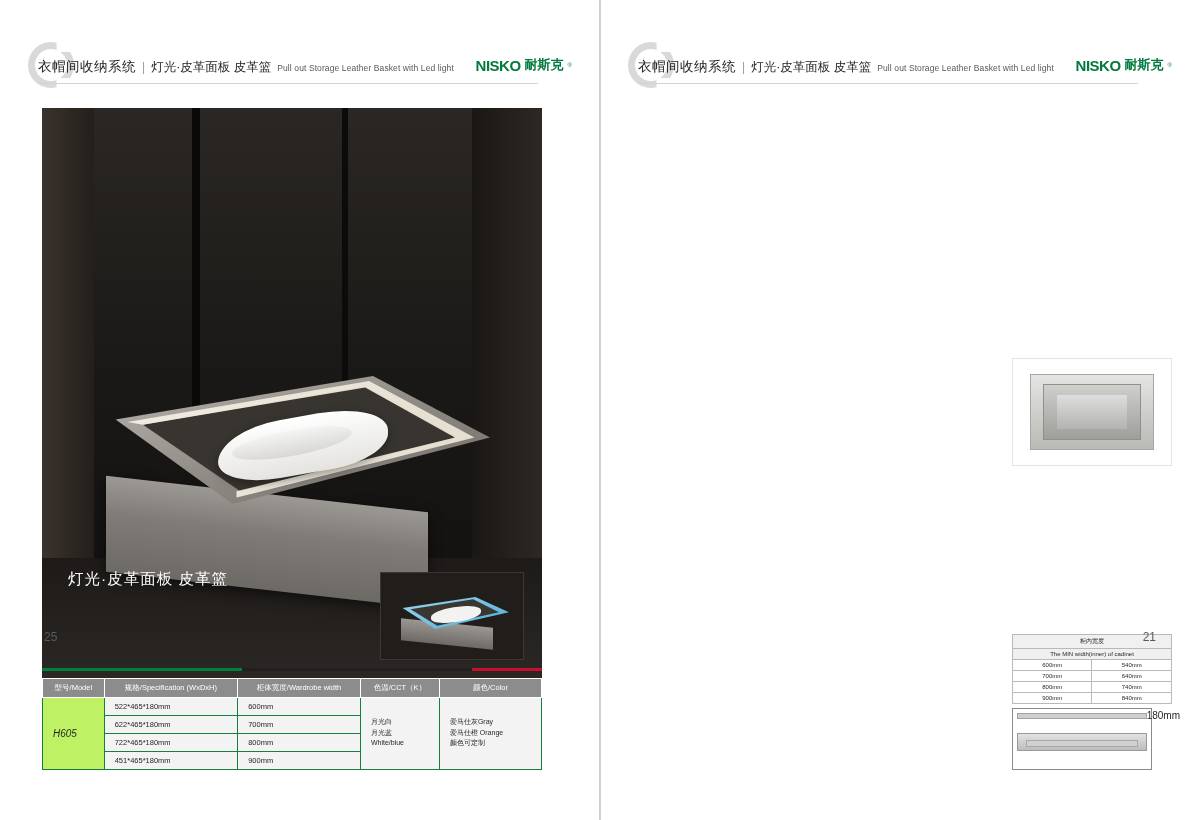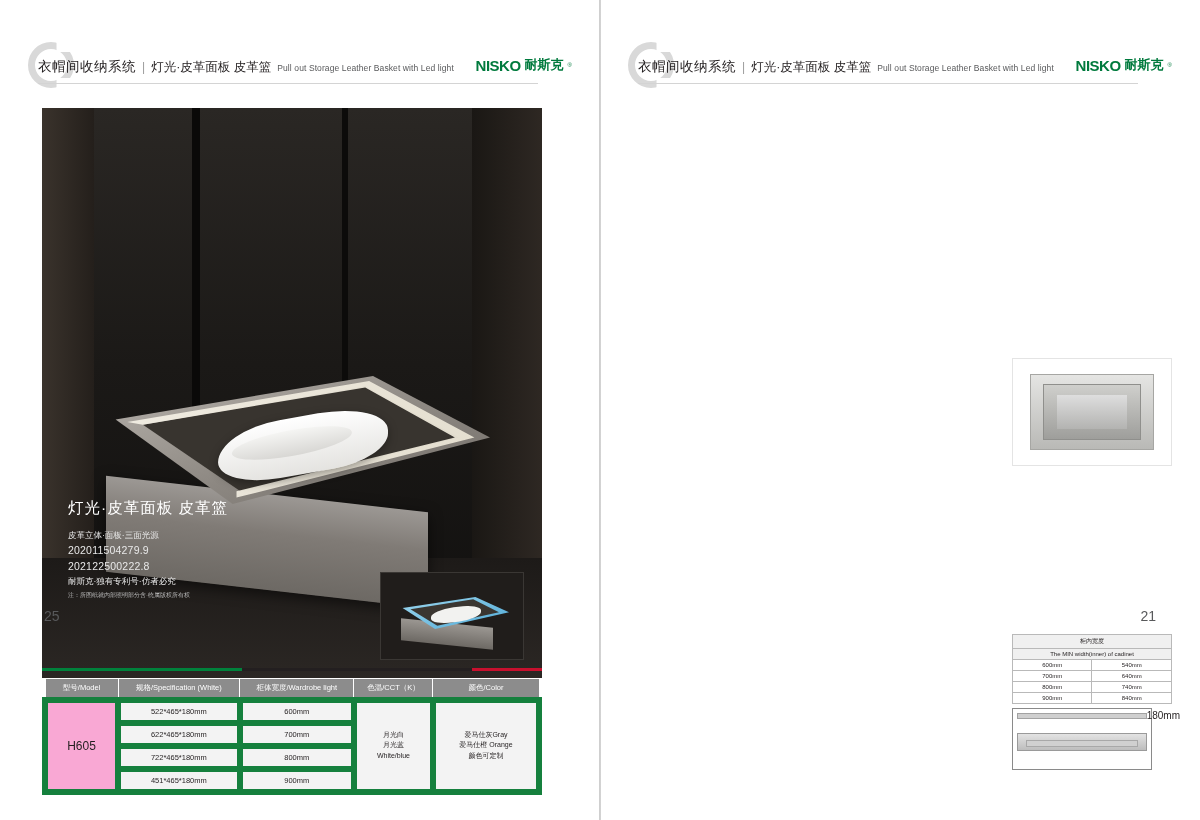--- a/index.html
+++ b/index.html
@@ -150,27 +150,27 @@
   .spec-rule { display: flex; height: 2.5px; margin-bottom: 7px; }
   .spec-rule .g { flex: 0 0 200px; background: #00823c; }
   .spec-rule .k { flex: 1; background: #231f20; }
   .spec-rule .r { flex: 0 0 70px; background: #c8102e; }
   table.spec { width: 100%; border-collapse: collapse; font-size: 7.5px; }
   table.spec th {
     background: #8c8c8c; color: #fff; font-weight: normal;
     border: 1px solid #ffffff; padding: 4px 2px; text-align: center; font-size: 7.5px;
   }
   table.spec td {
-    border: 6px solid #15803d; padding: 4px 10px; text-align: center;
+    border: 1px solid #15803d; padding: 4px 10px; 
     color: #231f20; background: #f3f3f3; font-size: 7.5px;
   }
-  table.spec td.model { background: #f9a8d4; font-size: 12px; }
+  table.spec td.model { background: #bef264; font-size: 10px; font-style: italic; }
   table.spec td.cct, table.spec td.color { background: #f3f3f3; font-size: 7px; line-height: 1.5; }
 
-  .folio { position: absolute; bottom: 32px; font-size: 14px; color: #58595b; }
+  .folio { position: absolute; bottom: 12px; font-size: 12px; color: #58595b; }
   .folio.left { left: 44px; }
   .folio.right { right: 44px; }
 
   .tray-photo {
     position: absolute; right: 28px; top: 338px; width: 160px; height: 108px;
     background: #ffffff; border: 1px solid #e4e4e4;
     display: flex; align-items: center; justify-content: center;
   }
   .tray {
     position: relative; width: 124px; height: 76px;
@@ -245,27 +245,20 @@
       <div class="drawer">
         <div class="drawer-front"></div>
         <div class="drawer-rimtop"></div>
         <div class="drawer-inner"></div>
         <div class="drawer-led"></div>
         <div class="towel"></div>
       </div>
 
       <div class="hero-caption">
         <div class="hero-title">灯光·皮革面板 皮革篮</div>
-        <div class="hero-lines">
-          <div>皮革立体·面板·三面光源</div>
-          <div class="big">202011504279.9</div>
-          <div class="big">202122500222.8</div>
-          <div>耐斯克·独有专利号·仿者必究</div>
-          <div class="hero-fine">注：所图纸就内部照明部分含·统属版权所有权</div>
-        </div>
       </div>
 
       <div class="hero-thumb">
         <div class="thumb-drawer">
           <div class="thumb-front"></div>
           <div class="thumb-rim"></div>
           <div class="thumb-inner"></div>
           <div class="thumb-towel"></div>
         </div>
       </div>
@@ -274,22 +267,22 @@
     <div class="spec-wrap">
       <div class="spec-rule">
         <span class="g"></span>
         <span class="k"></span>
         <span class="r"></span>
       </div>
       <table class="spec">
         <thead>
           <tr>
             <th>型号/Model</th>
-            <th>规格/Specification (White)</th>
-            <th>柜体宽度/Wardrobe light</th>
+            <th>规格/Specification (WxDxH)</th>
+            <th>柜体宽度/Wardrobe width</th>
             <th>色温/CCT（K）</th>
             <th>颜色/Color</th>
           </tr>
         </thead>
         <tbody>
           <tr>
             <td class="model" rowspan="4">H605</td>
             <td>522*465*180mm</td>
             <td>600mm</td>
             <td class="cct" rowspan="4" style="white-space: pre-line;">月光白

